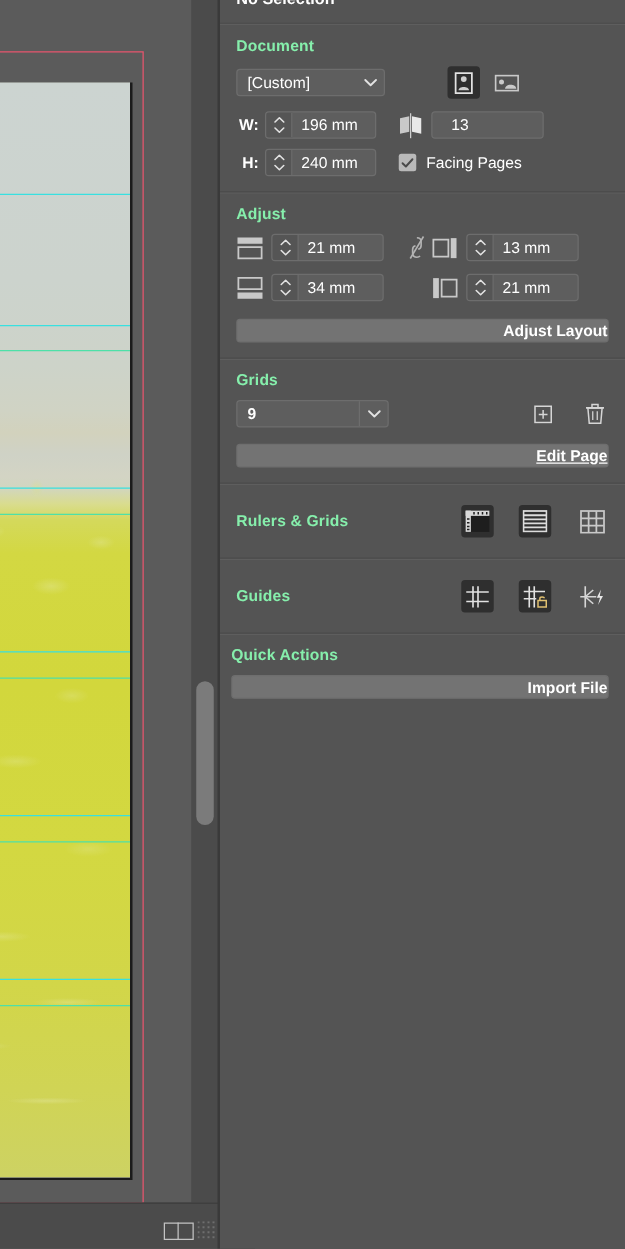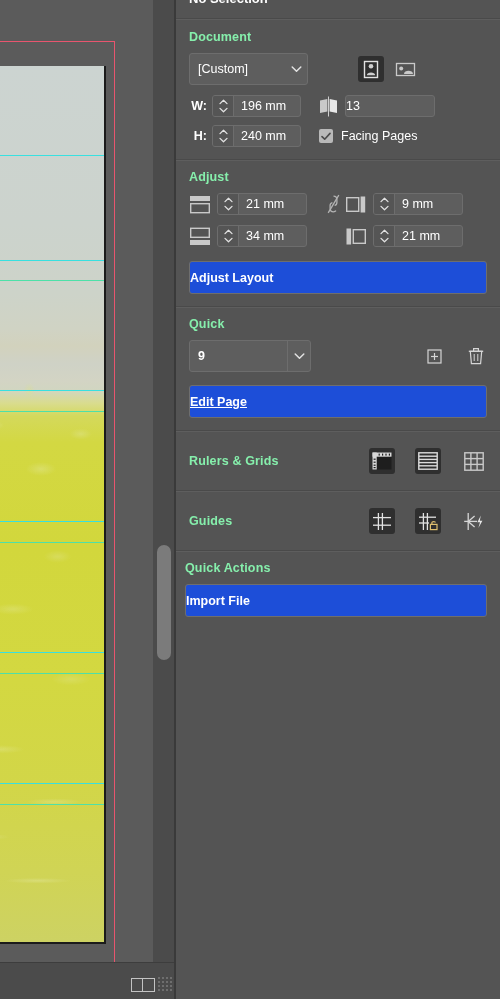--- a/index.html
+++ b/index.html
@@ -211,21 +211,21 @@
     font-weight: bold;
     color: #86efac;
     margin: 0 0 9px 0;
     letter-spacing: .15px;
   }
   .row { display: flex; align-items: center; }
 
   
   .dropdown {
     position: relative;
-    height: 32px;
+    height: 22px;
     background: #5e5e5e;
     border: 1px solid #6d6d6d;
     border-radius: 3px;
     box-sizing: border-box;
     display: flex;
     align-items: center;
     color: #fff;
     font-size: 12.5px;
   }
   .dropdown .dd-val {
@@ -245,21 +245,21 @@
 
   
   .field {
     height: 22px;
     background: #5e5e5e;
     border: 1px solid #6d6d6d;
     border-radius: 3px;
     box-sizing: border-box;
     display: flex;
     align-items: center;
-    padding-left: 0;
+    padding-left: 15px;
     color: #fff;
     font-size: 12.5px;
   }
   
   .stepfield {
     display: flex;
     align-items: stretch;
     height: 22px;
     border: 1px solid #6d6d6d;
     border-radius: 3px;
@@ -297,30 +297,30 @@
   
   .orient-btn {
     width: 26px; height: 26px;
     border-radius: 3px;
     display: flex; align-items: center; justify-content: center;
   }
   .orient-btn.on { background: #2f2f2f; }
 
   
   .btn {
-    height: 33px;
+    height: 19px;
     border: 1px solid #6e6e6e;
     border-radius: 3px;
-    background: #1d4ed8;
+    background: #737373;
     color: #ffffff;
     font-size: 12.5px;
     font-weight: bold;
     display: flex;
     align-items: center;
-    justify-content: flex-start;
+    justify-content: flex-end;
     box-sizing: border-box;
   }
 
   
   .cbox {
     width: 14px; height: 14px;
     background: #b9b9b9;
     border-radius: 2px;
     display: flex; align-items: center; justify-content: center;
     margin-right: 8px;
@@ -526,21 +526,21 @@
         <div style="width:4px;"></div>
         <div class="stepfield" style="width:90px;">
           <div class="stepper">
             <svg width="9" height="6" viewBox="0 0 9 6">
                 <path d="M1 4.6 L4.5 1.2 L8 4.6" fill="none" stroke="#e2e2e2" stroke-width="1.3" stroke-linecap="round" stroke-linejoin="round"></path>
               </svg>
             <svg width="9" height="6" viewBox="0 0 9 6">
                 <path d="M1 1.4 L4.5 4.8 L8 1.4" fill="none" stroke="#e2e2e2" stroke-width="1.3" stroke-linecap="round" stroke-linejoin="round"></path>
               </svg>
           </div>
-          <div class="val">9 mm</div>
+          <div class="val">13 mm</div>
         </div>
       </div>
 
       <div class="row" style="margin-top:10px;text-align:right;">
         <div style="width:24px;display:flex;justify-content:flex-start;">
           <svg width="22" height="19" viewBox="0 0 22 19">
             <rect x="1.7" y="1.3" width="18.6" height="9" fill="none" stroke="#c9c9c9" stroke-width="1.4"></rect>
             <rect x="1" y="13" width="20" height="5" fill="#c9c9c9"></rect>
           </svg>
         </div>
@@ -580,21 +580,21 @@
       </div>
 
       <div class="btn" style="margin-top:14px;">
         <span>Adjust Layout</span>
       </div>
     </div>
 
     <div class="sep"></div>
 
     <div class="section" style="padding-top:9px;">
-      <div class="section-title">Quick</div>
+      <div class="section-title">Grids</div>
 
       <div class="row">
         <div class="dropdown" style="width:122px;">
           <div class="dd-val" style="font-weight:bold;">9</div>
           <div class="dd-arrow" style="border-left:1px solid #6d6d6d;">
             <svg width="11" height="8" viewBox="0 0 11 8">
                 <path d="M1.2 2 L5.5 6.2 L9.8 2" fill="none" stroke="#e2e2e2" stroke-width="1.5" stroke-linecap="round" stroke-linejoin="round"></path>
               </svg>
           </div>
         </div>

